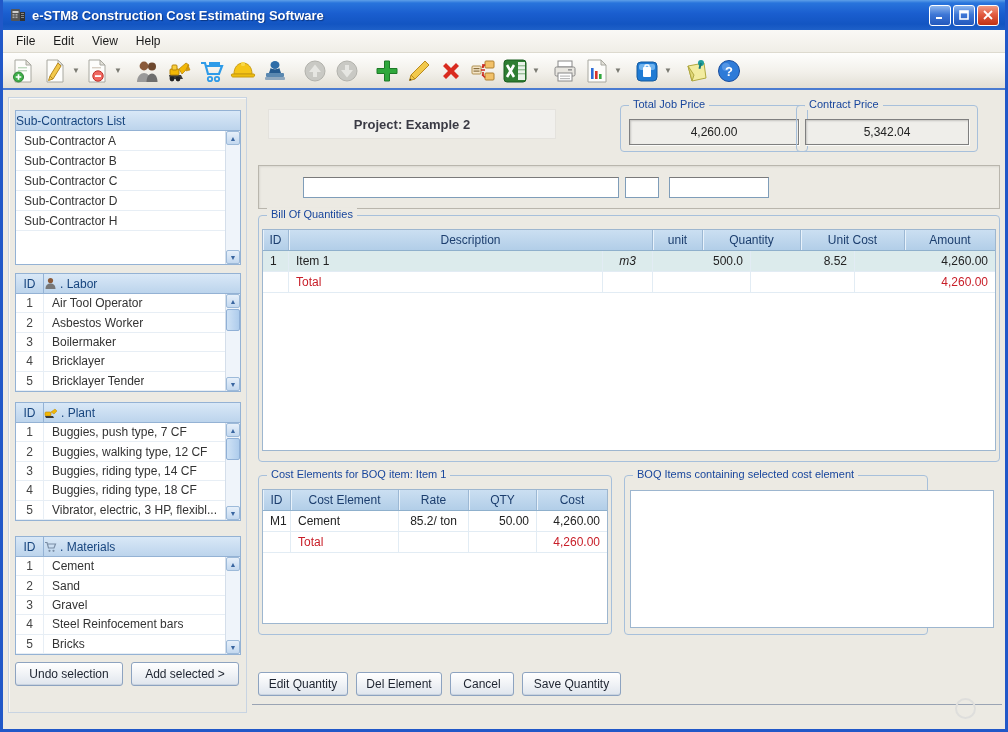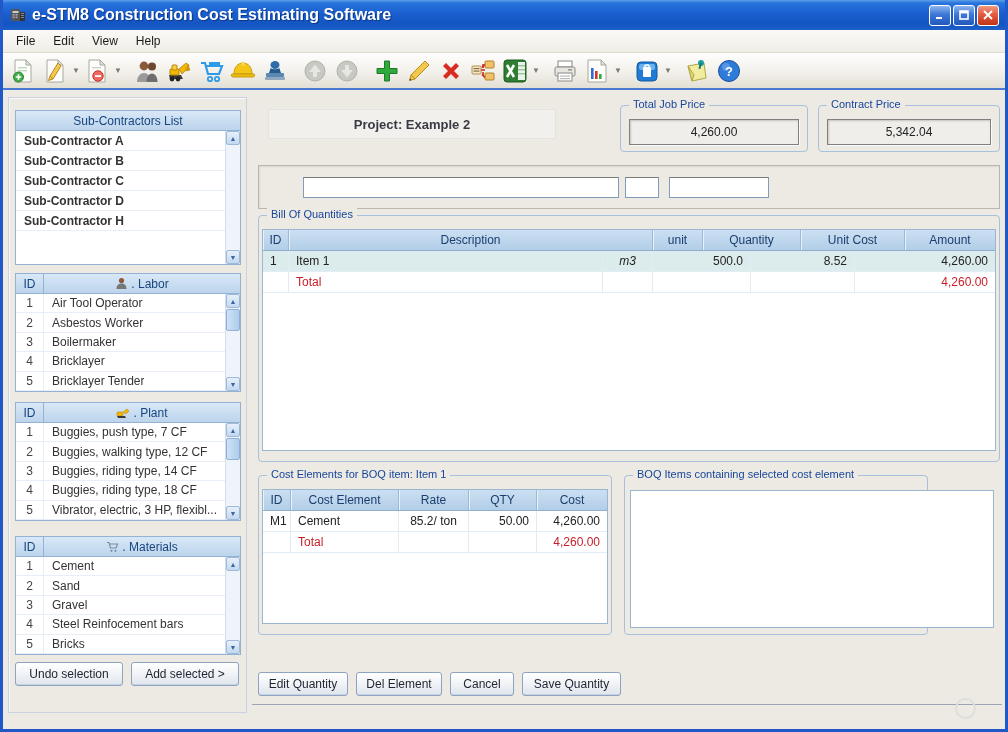--- a/index.html
+++ b/index.html
@@ -3,21 +3,21 @@
 <meta charset="utf-8">
 <style>
   html,body{margin:0;padding:0;background:#6B83A0;font-family:"Liberation Sans",sans-serif;}
   *{box-sizing:border-box;}
   .window{position:relative;width:1008px;height:732px;background:#ECEAE3;
     border-left:3px solid #2158C8;border-right:3px solid #2158C8;border-bottom:3px solid #2158C8;overflow:hidden;}
   
   .titlebar{height:30px;display:flex;align-items:center;padding:0 6px;
     background:linear-gradient(180deg,#5EA0E8 0%,#2874DC 10%,#1A5ECF 45%,#1355C2 80%,#1E60C8 100%);}
   .title-icon{width:18px;height:18px;margin-right:5px;flex:0 0 auto;}
-  .title-text{color:#fff;font-weight:bold;font-size:16px;text-shadow:1px 1px 1px #0A3580;flex:1;white-space:nowrap;overflow:hidden;}
+  .title-text{color:#fff;font-weight:bold;font-size:13px;text-shadow:1px 1px 1px #0A3580;flex:1;white-space:nowrap;overflow:hidden;}
   .winbtns{display:flex;gap:2px;}
   .winbtn{width:22px;height:21px;border-radius:3px;border:1px solid #fff;display:flex;align-items:center;justify-content:center;
     color:#fff;font-size:11px;font-weight:bold;line-height:1;}
   .winbtn.blue{background:linear-gradient(180deg,#8DB6EE 0%,#3E77D6 45%,#2258BC 100%);}
   .winbtn.red{background:linear-gradient(180deg,#F09A82 0%,#E25B40 45%,#C03214 100%);}
   
   .menubar{height:23px;background:linear-gradient(180deg,#FAF9F6,#F0EEE7);border-bottom:1px solid #DDDACF;
     display:flex;align-items:center;padding-left:4px;}
   .menu-item{padding:3px 9px;font-size:12px;color:#1A1A1A;}
   
@@ -28,28 +28,28 @@
   .caret{width:10px;height:30px;display:flex;align-items:center;justify-content:center;color:#7A7A72;font-size:8px;}
   .tgap{width:8px;}
   
   .content{position:relative;width:100%;height:639px;background:#ECEAE3;}
   
   .sidebar{position:absolute;left:5px;top:7px;width:239px;height:616px;background:#ECEAE3;
     border:1px solid #C8D4E2;box-shadow:inset 1px 1px 0 #F8F8F6;}
   .mini-panel{position:absolute;left:6px;width:226px;border:1px solid #94B2D4;background:#fff;}
   .mini-header{height:20px;background:linear-gradient(180deg,#D9E8F7,#BCD4EC);border-bottom:1px solid #94B2D4;
     display:flex;align-items:center;color:#17457E;font-size:12px;}
-  .mini-header .hdr-title{flex:1;display:flex;align-items:center;justify-content:center;gap:3px;height:100%;}
+  .mini-header .hdr-title{flex:1;display:flex;align-items:center;gap:3px;height:100%;}
   .mini-header .hdr-id{width:28px;height:100%;display:flex;align-items:center;justify-content:center;border-right:1px solid #94B2D4;}
   .mini-body{display:flex;}
   .mini-rows{flex:1;}
   .mini-row{height:20px;display:flex;align-items:center;font-size:12px;color:#333;border-bottom:1px solid #E7EEF5;}
   .mini-row .cell-id{width:28px;text-align:center;border-right:1px solid #E7EEF5;align-self:stretch;display:flex;align-items:center;justify-content:center;color:#444;}
   .mini-row .cell-name{padding-left:8px;white-space:nowrap;overflow:hidden;}
-  .mini-row.noid .cell-name{font-weight:bold;}
+  .mini-row.noid .cell-name{}
   
   .vscroll{width:15px;background:#EFF4FA;border-left:1px solid #D4DEEA;display:flex;flex-direction:column;}
   .sb-btn{height:14px;background:linear-gradient(180deg,#E7F0FA,#C3D8EF);border:1px solid #9DBAD9;border-radius:2px;
     display:flex;align-items:center;justify-content:center;font-size:7px;color:#3A66A0;line-height:1;}
   .sb-track{flex:1;}
   .sb-thumb{height:22px;margin:1px 0;background:linear-gradient(90deg,#CFE2F5,#AECCEC);border:1px solid #90B0D6;border-radius:2px;}
   .side-btns{position:absolute;left:6px;display:flex;gap:8px;}
   
   .xpbtn{height:24px;background:linear-gradient(180deg,#FFFFFF 0%,#F2F4F7 45%,#DFE5ED 100%);
     border:1px solid #8DA3C0;border-radius:3px;font-size:12px;color:#1E2430;
@@ -479,21 +479,21 @@
 
     <div class="main">
 
       <div class="proj-title">Project: Example 2</div>
 
       <div class="groupbox" style="left:368px;top:15px;width:188px;height:47px;">
         <div class="gb-label">Total Job Price</div>
         <div class="sunken-val">4,260.00</div>
       </div>
 
-      <div class="groupbox" style="left:566px;top:15px;width:182px;height:47px;">
+      <div class="groupbox" style="left:544px;top:15px;width:182px;height:47px;">
         <div class="gb-label">Contract Price</div>
         <div class="sunken-val">5,342.04</div>
       </div>
 
       <div class="filter-panel">
         <input class="txt" style="left: 44px; width: 316px;" value="">
         <input class="txt" style="left: 366px; width: 34px;" value="">
         <input class="txt" style="left: 410px; width: 100px;" value="">
       </div>
 

